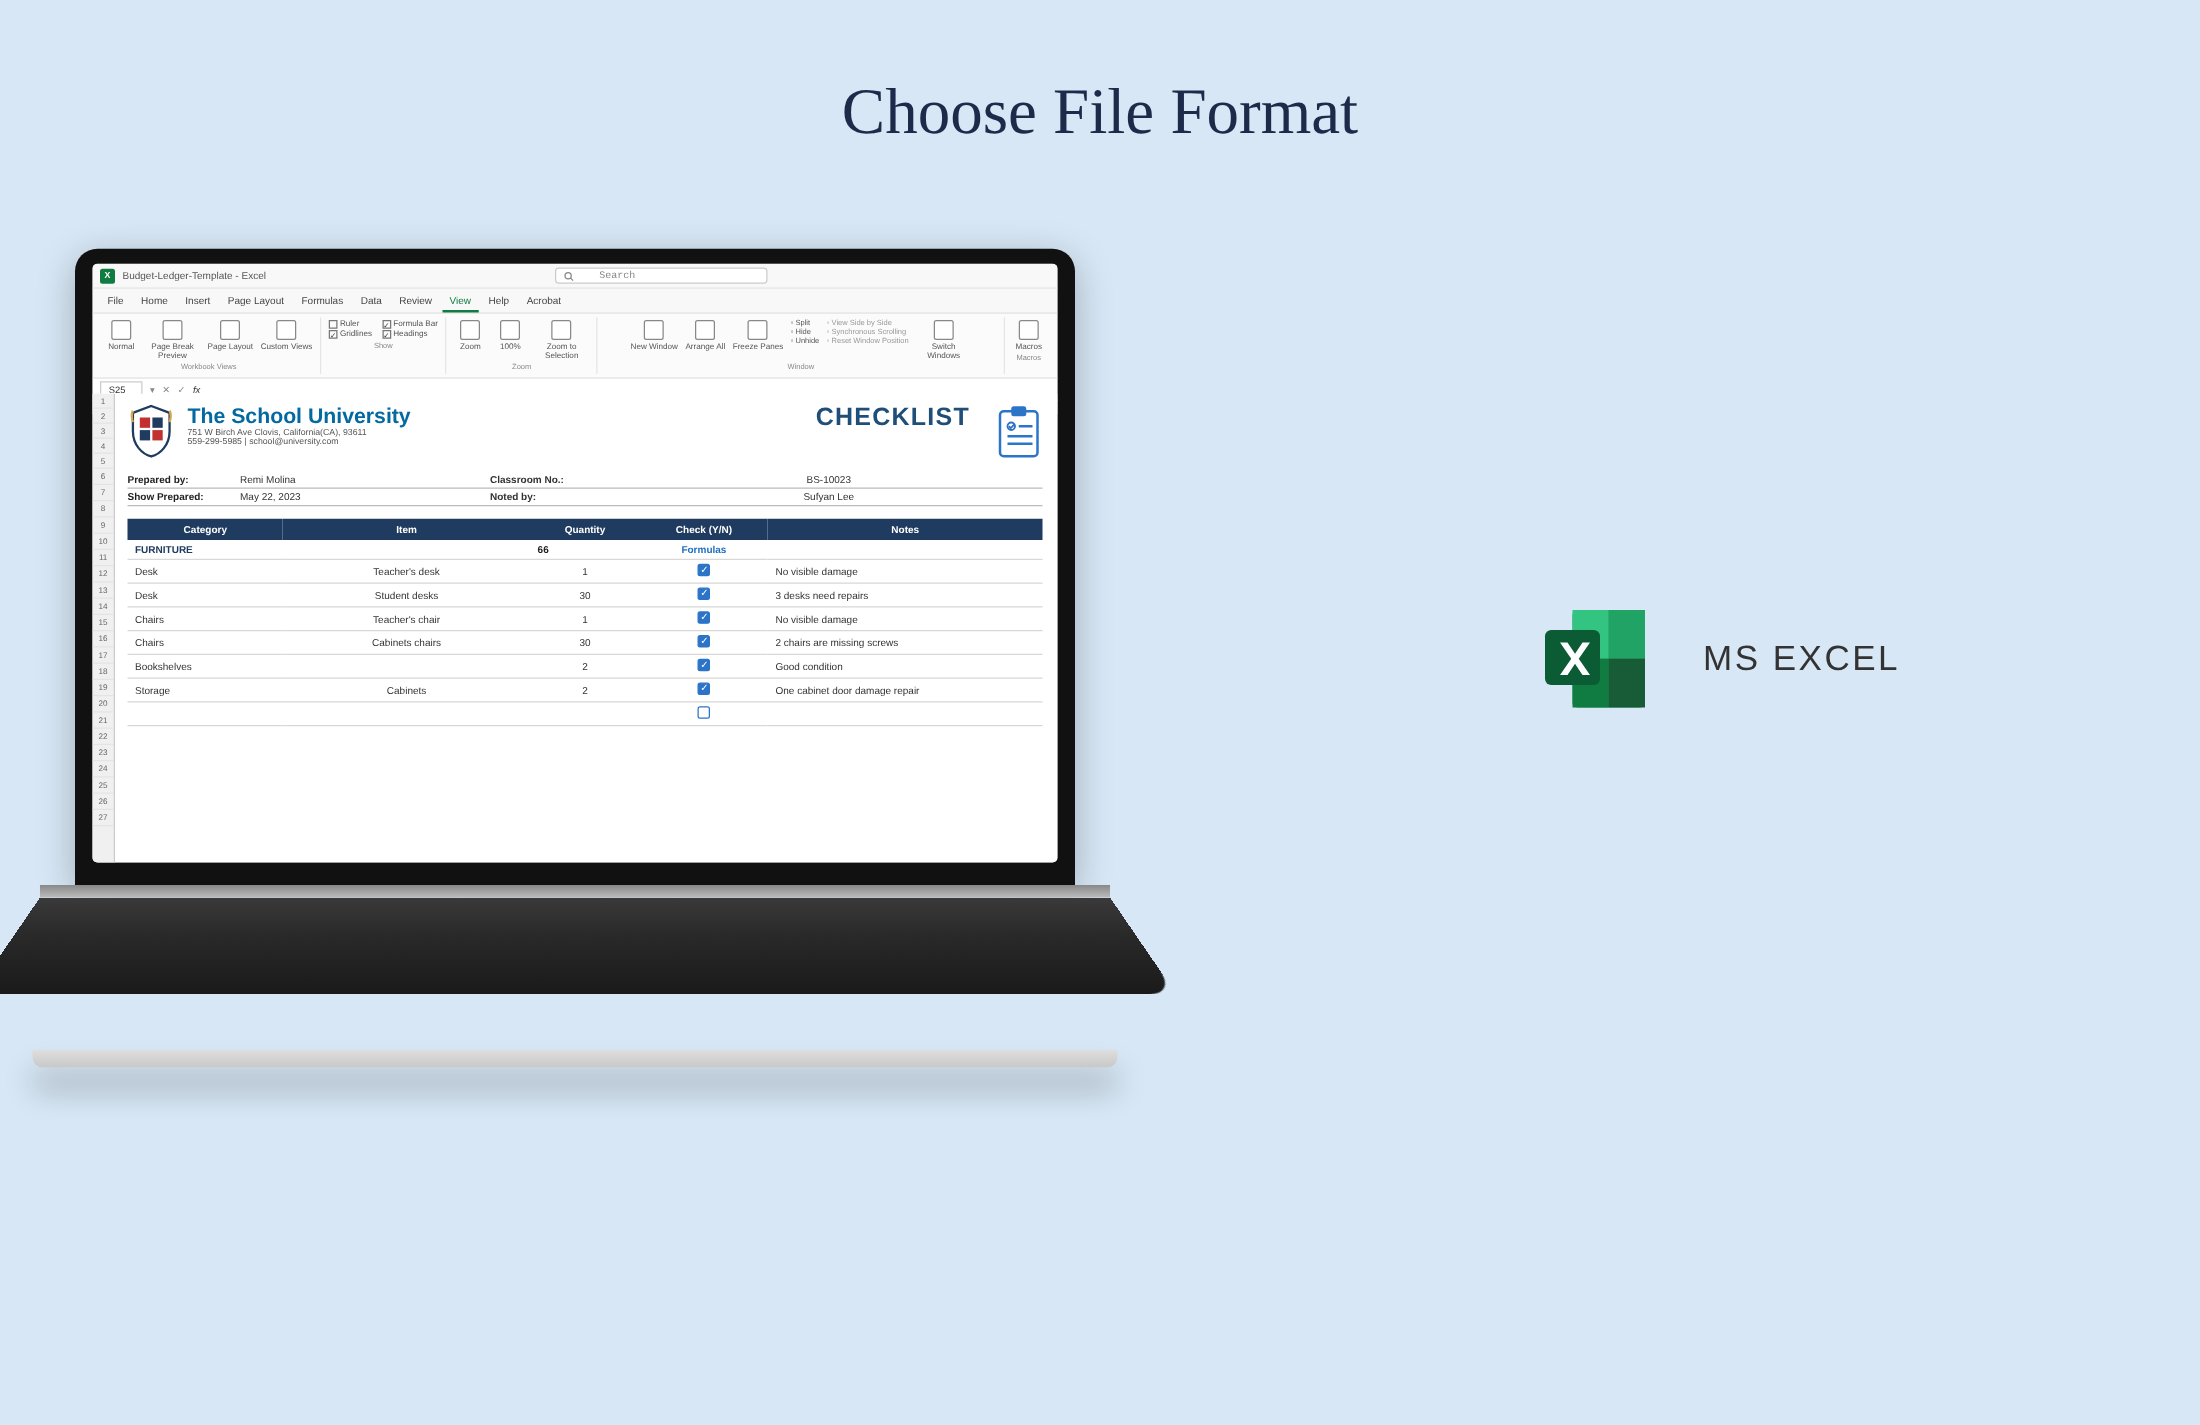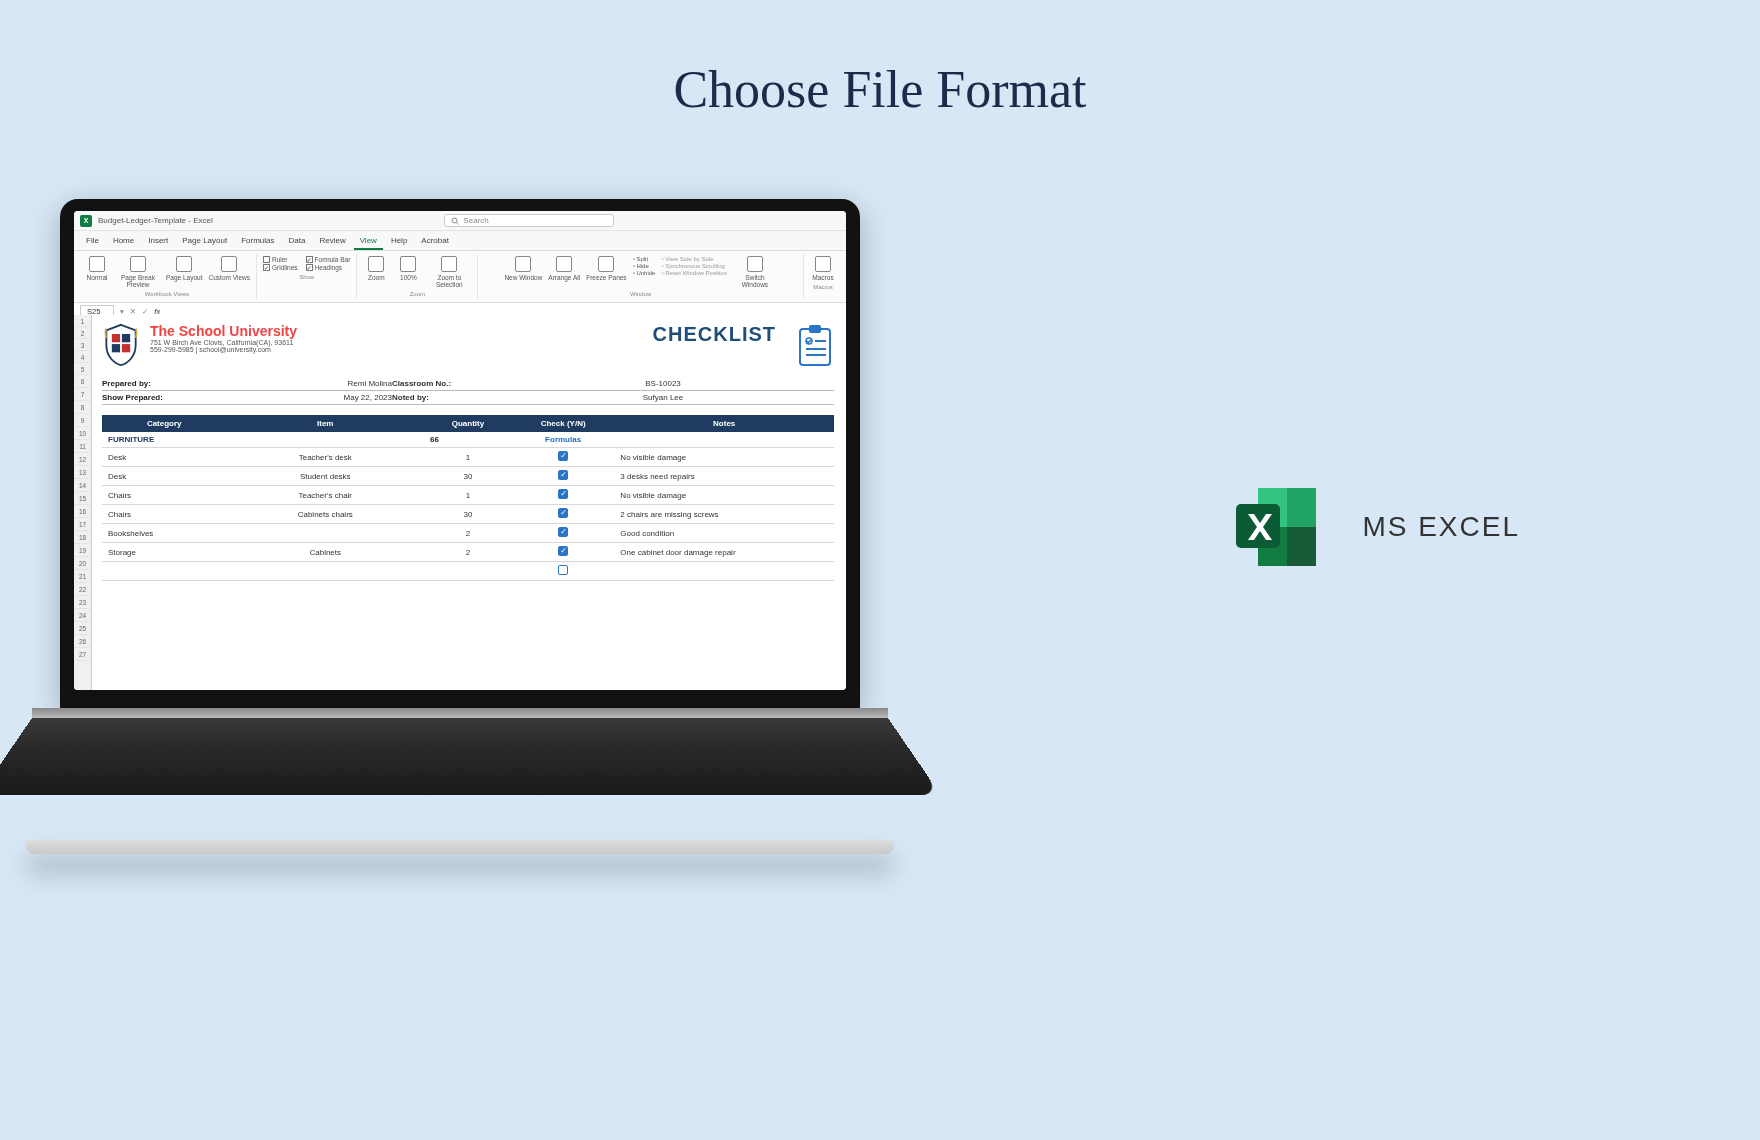--- a/index.html
+++ b/index.html
@@ -86,21 +86,22 @@
   margin-left: auto;
   margin-right: auto;
   display: flex; align-items: flex-end;
   background: #fff;
   border: 1px solid #ccc;
   border-radius: 3px;
   padding: 1px 6px;
   width: 170px;
   font-size: 8px;
   color: #888;
-  gap: 4px;
+  gap: 20px;
+  font-family: Liberation Mono, monospace;
 }
 .menu-bar {
   display: flex;
   gap: 2px;
   padding: 2px 6px 0;
   background: #f8f8f8;
   font-size: 8px;
   border-bottom: 1px solid #ddd;
 }
 .menu-item {
@@ -220,34 +221,34 @@
 }
 .sheet-header {
   display: flex;
   align-items: flex-start;
   gap: 10px;
 }
 .crest {
   width: 38px;
   height: 44px;
 }
-.org-block .org-name { font-weight: 700; font-size: 14px; color: #ef4444; }
+.org-block .org-name { font-weight: 700; font-size: 17px; color: #0369a1; }
 .org-block .org-addr { font-size: 7px; color: #555; }
 .checklist-title {
   margin-left: auto;
   font-weight: 800;
   font-size: 20px;
   color: #1f4e79;
   letter-spacing: 1px;
 }
 .clip-icon { margin-left: 10px; }
 .info-rows { margin-top: 10px; font-size: 8px; }
 .info-rows .row { display: flex; border-bottom: 1px solid #bbb; padding: 2px 0; }
 .info-rows .lab { width: 90px; font-weight: 600; color: #222; }
-.info-rows .val { width: 200px; text-align: right; }
+.info-rows .val { width: 200px; text-align: left; }
 .info-rows .lab2 { width: 100px; font-weight: 600; }
 .info-rows .val2 { flex: 1; text-align: center; }
 table.check {
   width: 100%;
   border-collapse: collapse;
   margin-top: 10px;
   font-size: 8px;
 }
 table.check th {
   background: #1f3b60;

